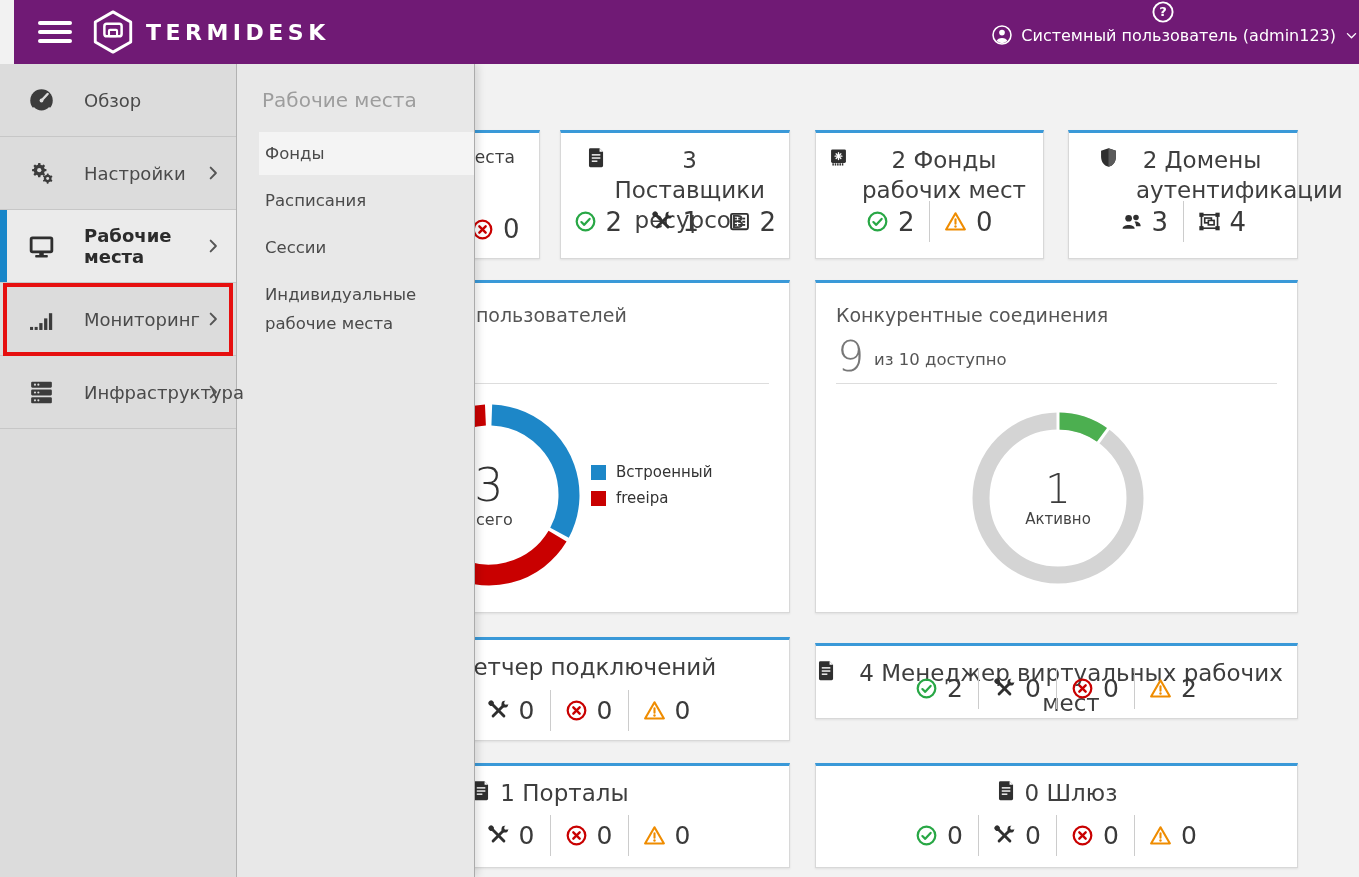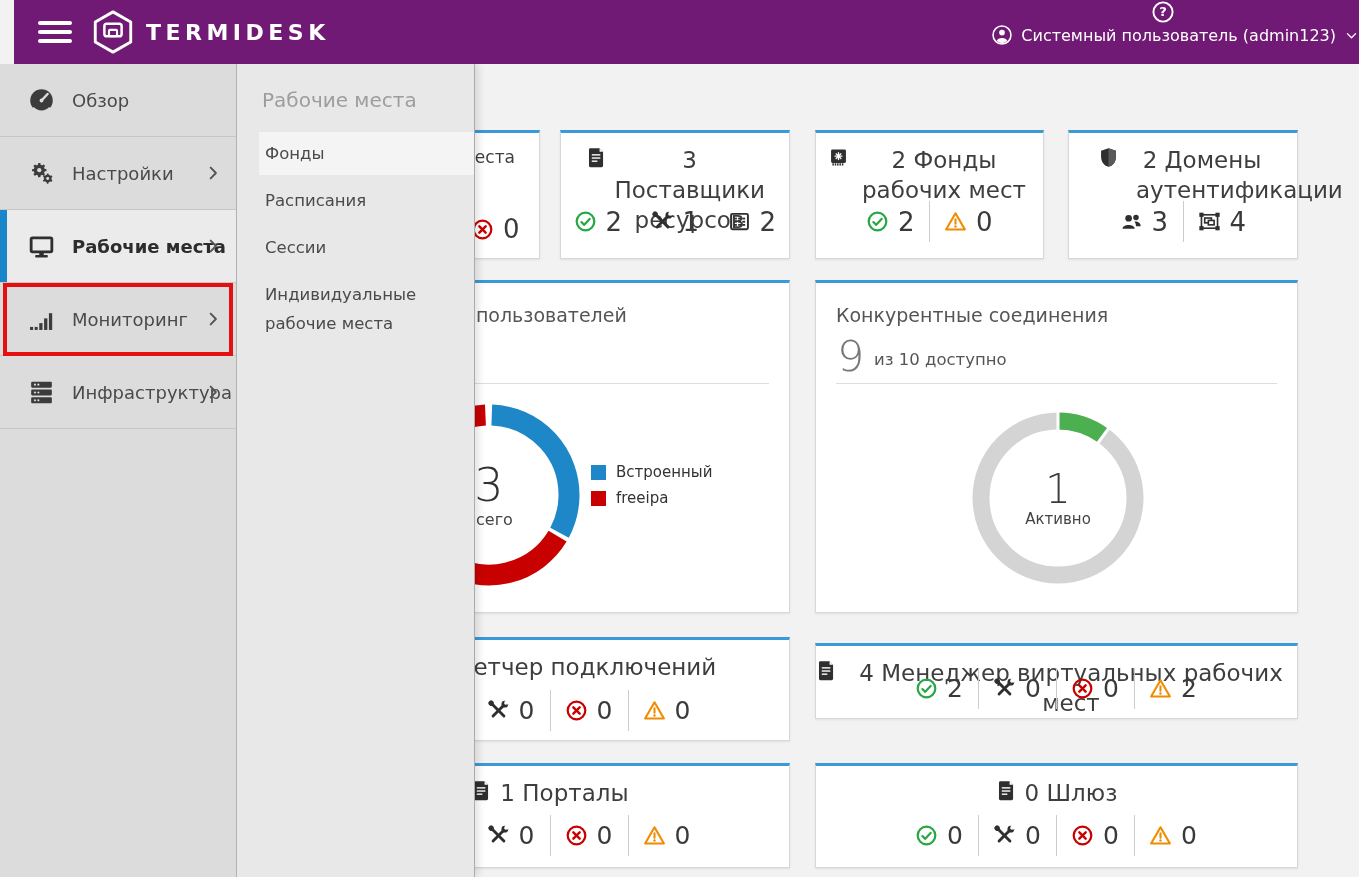--- a/index.html
+++ b/index.html
@@ -19,21 +19,21 @@
   .logo-hex { position:absolute; left:76px; top:9px; }
   .brand { position:absolute; left:132px; top:0; height:64px; display:flex; align-items:center;
            color:#fff; font-size:22px; font-weight:600; letter-spacing:4.5px; }
   .header-right { position:absolute; right:14px; top:0; height:64px; display:flex; align-items:center;flex-direction:column; }
   .help { margin-right:24px; cursor:pointer; }
   .user-cluster { display:flex; align-items:center; gap:8px; cursor:pointer; }
   .user-label { color:#fff; font-size:16px; }
 
   
   .sidebar { position:absolute; left:0; top:64px; width:237px; height:813px; background:#dcdcdc; border-right:1px solid #b2b2b2; z-index:30; }
-  .side-item { position:relative; height:73px; display:flex; align-items:center; gap:17px; padding-left:28px;
+  .side-item { position:relative; height:73px; display:flex; align-items:center; gap:29px; padding-left:28px;
                border-bottom:1px solid #c7c7c7; font-size:18px; color:#4a4a4a; cursor:pointer; }
   .side-item .s-ic { width:27px; height:27px; flex:0 0 27px; }
   .side-item .chev { position:absolute; right:13px; top:50%; margin-top:-10px; }
   .side-item.active { background:#ebebeb; color:#2c2c2c; font-weight:bold; box-shadow:inset 7px 0 0 #1886c9; }
   .red-box { position:absolute; left:3px; top:219px; width:230px; height:73px; border:4px solid #e60f0f; z-index:5; pointer-events:none; }
 
   
   .flyout { position:absolute; left:237px; top:64px; width:238px; height:813px; background:#e8e8e8; z-index:20;
             border-right:1px solid #ababab; box-shadow:3px 0 8px rgba(0,0,0,.13); padding-top:24px; }
   .flyout-title { margin:0 0 20px 25px; font-size:20px; color:#9d9d9d; }

